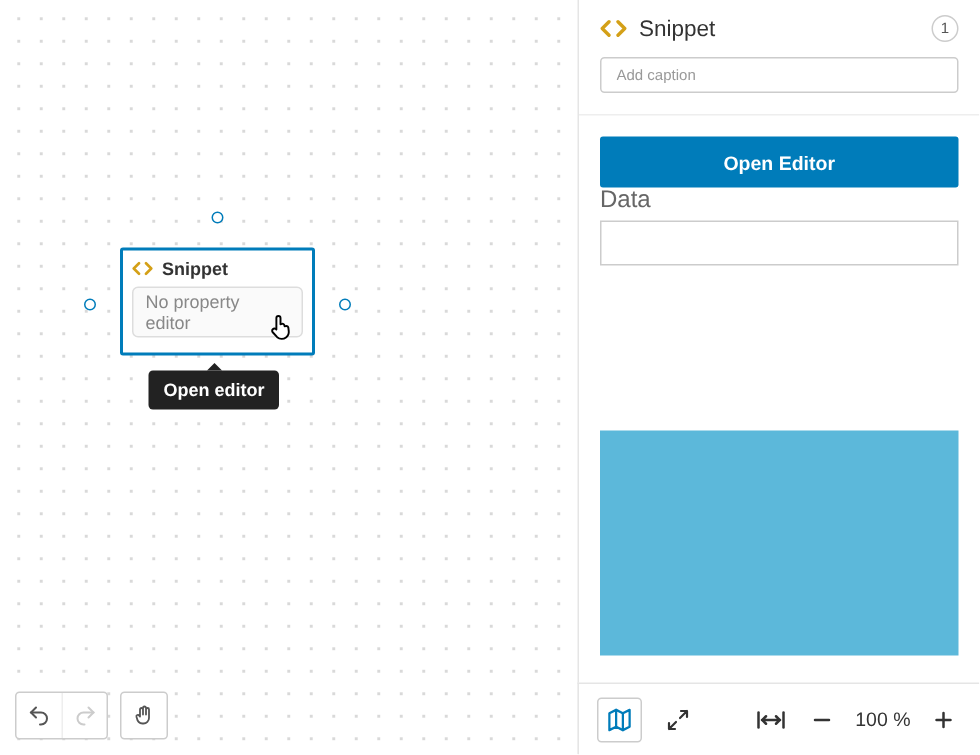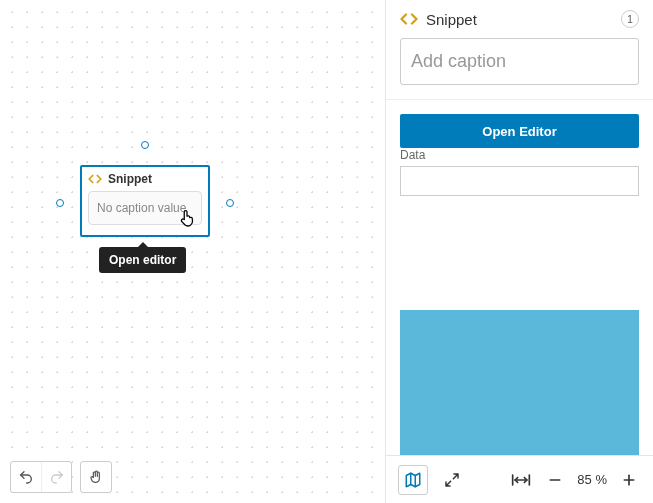--- a/index.html
+++ b/index.html
@@ -60,30 +60,30 @@
   
   .panel {
     position: absolute; right: 0; top: 0; width: 268px; height: 503px;
     background: #fff; border-left: 1px solid #e5e5e5;
     display: flex; flex-direction: column;
   }
   .panel-header { display: flex; align-items: center; padding: 10px 14px 10px 14px; }
   .panel-title { font-size: 15px; color: #333; margin-left: 8px; flex: 1; }
   .count-badge { width: 18px; height: 18px; border: 1px solid #ccc; border-radius: 50%; display: flex; align-items: center; justify-content: center; font-size: 10px; color: #555; }
   .caption-wrap { padding: 0 14px 14px 14px; }
-  .caption-input { width: 100%; height: 47px; border: 1px solid #ccc; border-radius: 3px; padding: 0 10px; font-size: 18px; color: #555; }
+  .caption-input { width: 100%; height: 24px; border: 1px solid #ccc; border-radius: 3px; padding: 0 10px; font-size: 10px; color: #555; }
   .caption-input::placeholder { color: #999; }
 
   .panel-body { padding: 14px; border-top: 1px solid #eee; flex: 1; overflow: hidden; position: relative; }
   .open-editor-btn {
     display: block; width: 100%; height: 34px; background: #007cba; color: #fff; border: none;
     font-size: 13px; font-weight: bold; cursor: pointer; border-radius: 2px;
   }
   .section-title { font-weight: bold; font-size: 14px; margin: 20px 0 16px 0; }
-  .field-label { font-size: 12px; color: #666; margin-bottom: 4px; }
+  .field-label { font-size: 16px; color: #666; margin-bottom: 4px; }
   .field-input { width: 100%; height: 30px; border: 1px solid #ccc; padding: 0 8px; font-size: 13px; }
 
   .preview-block {
     position: absolute; left: 14px; right: 14px; top: 210px; height: 150px;
     background: #5cb8da;
   }
 
   
   .br-toolbar {
     position: absolute; right: 0; bottom: 0; width: 268px; height: 48px;
@@ -110,21 +110,21 @@
     <div class="node">
       <div class="node-header">
         <svg class="node-icon-svg" width="14" height="14" viewBox="0 0 24 24" fill="none" stroke="#d4a017" stroke-width="3" stroke-linecap="round" stroke-linejoin="round">
             <polyline points="8 6 2 12 8 18"></polyline>
             <polyline points="16 6 22 12 16 18"></polyline>
           </svg>
         <span>Snippet</span>
       </div>
       <div class="node-body">
         <div class="node-prop">
-          <span>No caption value</span>
+          <span>No property editor</span>
           <span class="cursor-hand">
             <svg width="22" height="22" viewBox="0 0 24 24" fill="#fff" stroke="#000" stroke-width="1.4" stroke-linejoin="round">
               <path d="M9 11V5.5a1.5 1.5 0 0 1 3 0V10l1-.3a1.4 1.4 0 0 1 1.8 1l.2.8 1-.2a1.4 1.4 0 0 1 1.7 1.2l.3 2.5c.2 1.8-.5 3.5-2 4.6-1.9 1.4-4.6 1.3-6.4-.2L6.5 16c-.7-.6-.8-1.7-.1-2.4.6-.6 1.6-.7 2.3-.1l.3.3V11z"></path>
             </svg>
           </span>
         </div>
       </div>
     </div>
 
     <div class="tooltip">
@@ -206,21 +206,21 @@
             <line x1="5" y1="8" x2="19" y2="8"></line>
             <polyline points="8 5 5 8 8 11"></polyline>
             <polyline points="16 5 19 8 16 11"></polyline>
           </svg>
       </div>
       <div class="icon-btn">
         <svg width="16" height="16" viewBox="0 0 24 24" fill="none" stroke="currentColor" stroke-width="2.5" stroke-linecap="round">
             <line x1="5" y1="12" x2="19" y2="12"></line>
           </svg>
       </div>
-      <span class="zoom-label">85 %</span>
+      <span class="zoom-label">100 %</span>
       <div class="icon-btn">
         <svg width="16" height="16" viewBox="0 0 24 24" fill="none" stroke="currentColor" stroke-width="2.5" stroke-linecap="round">
             <line x1="12" y1="5" x2="12" y2="19"></line>
             <line x1="5" y1="12" x2="19" y2="12"></line>
           </svg>
       </div>
     </div>
   </div>
 
 </div>

